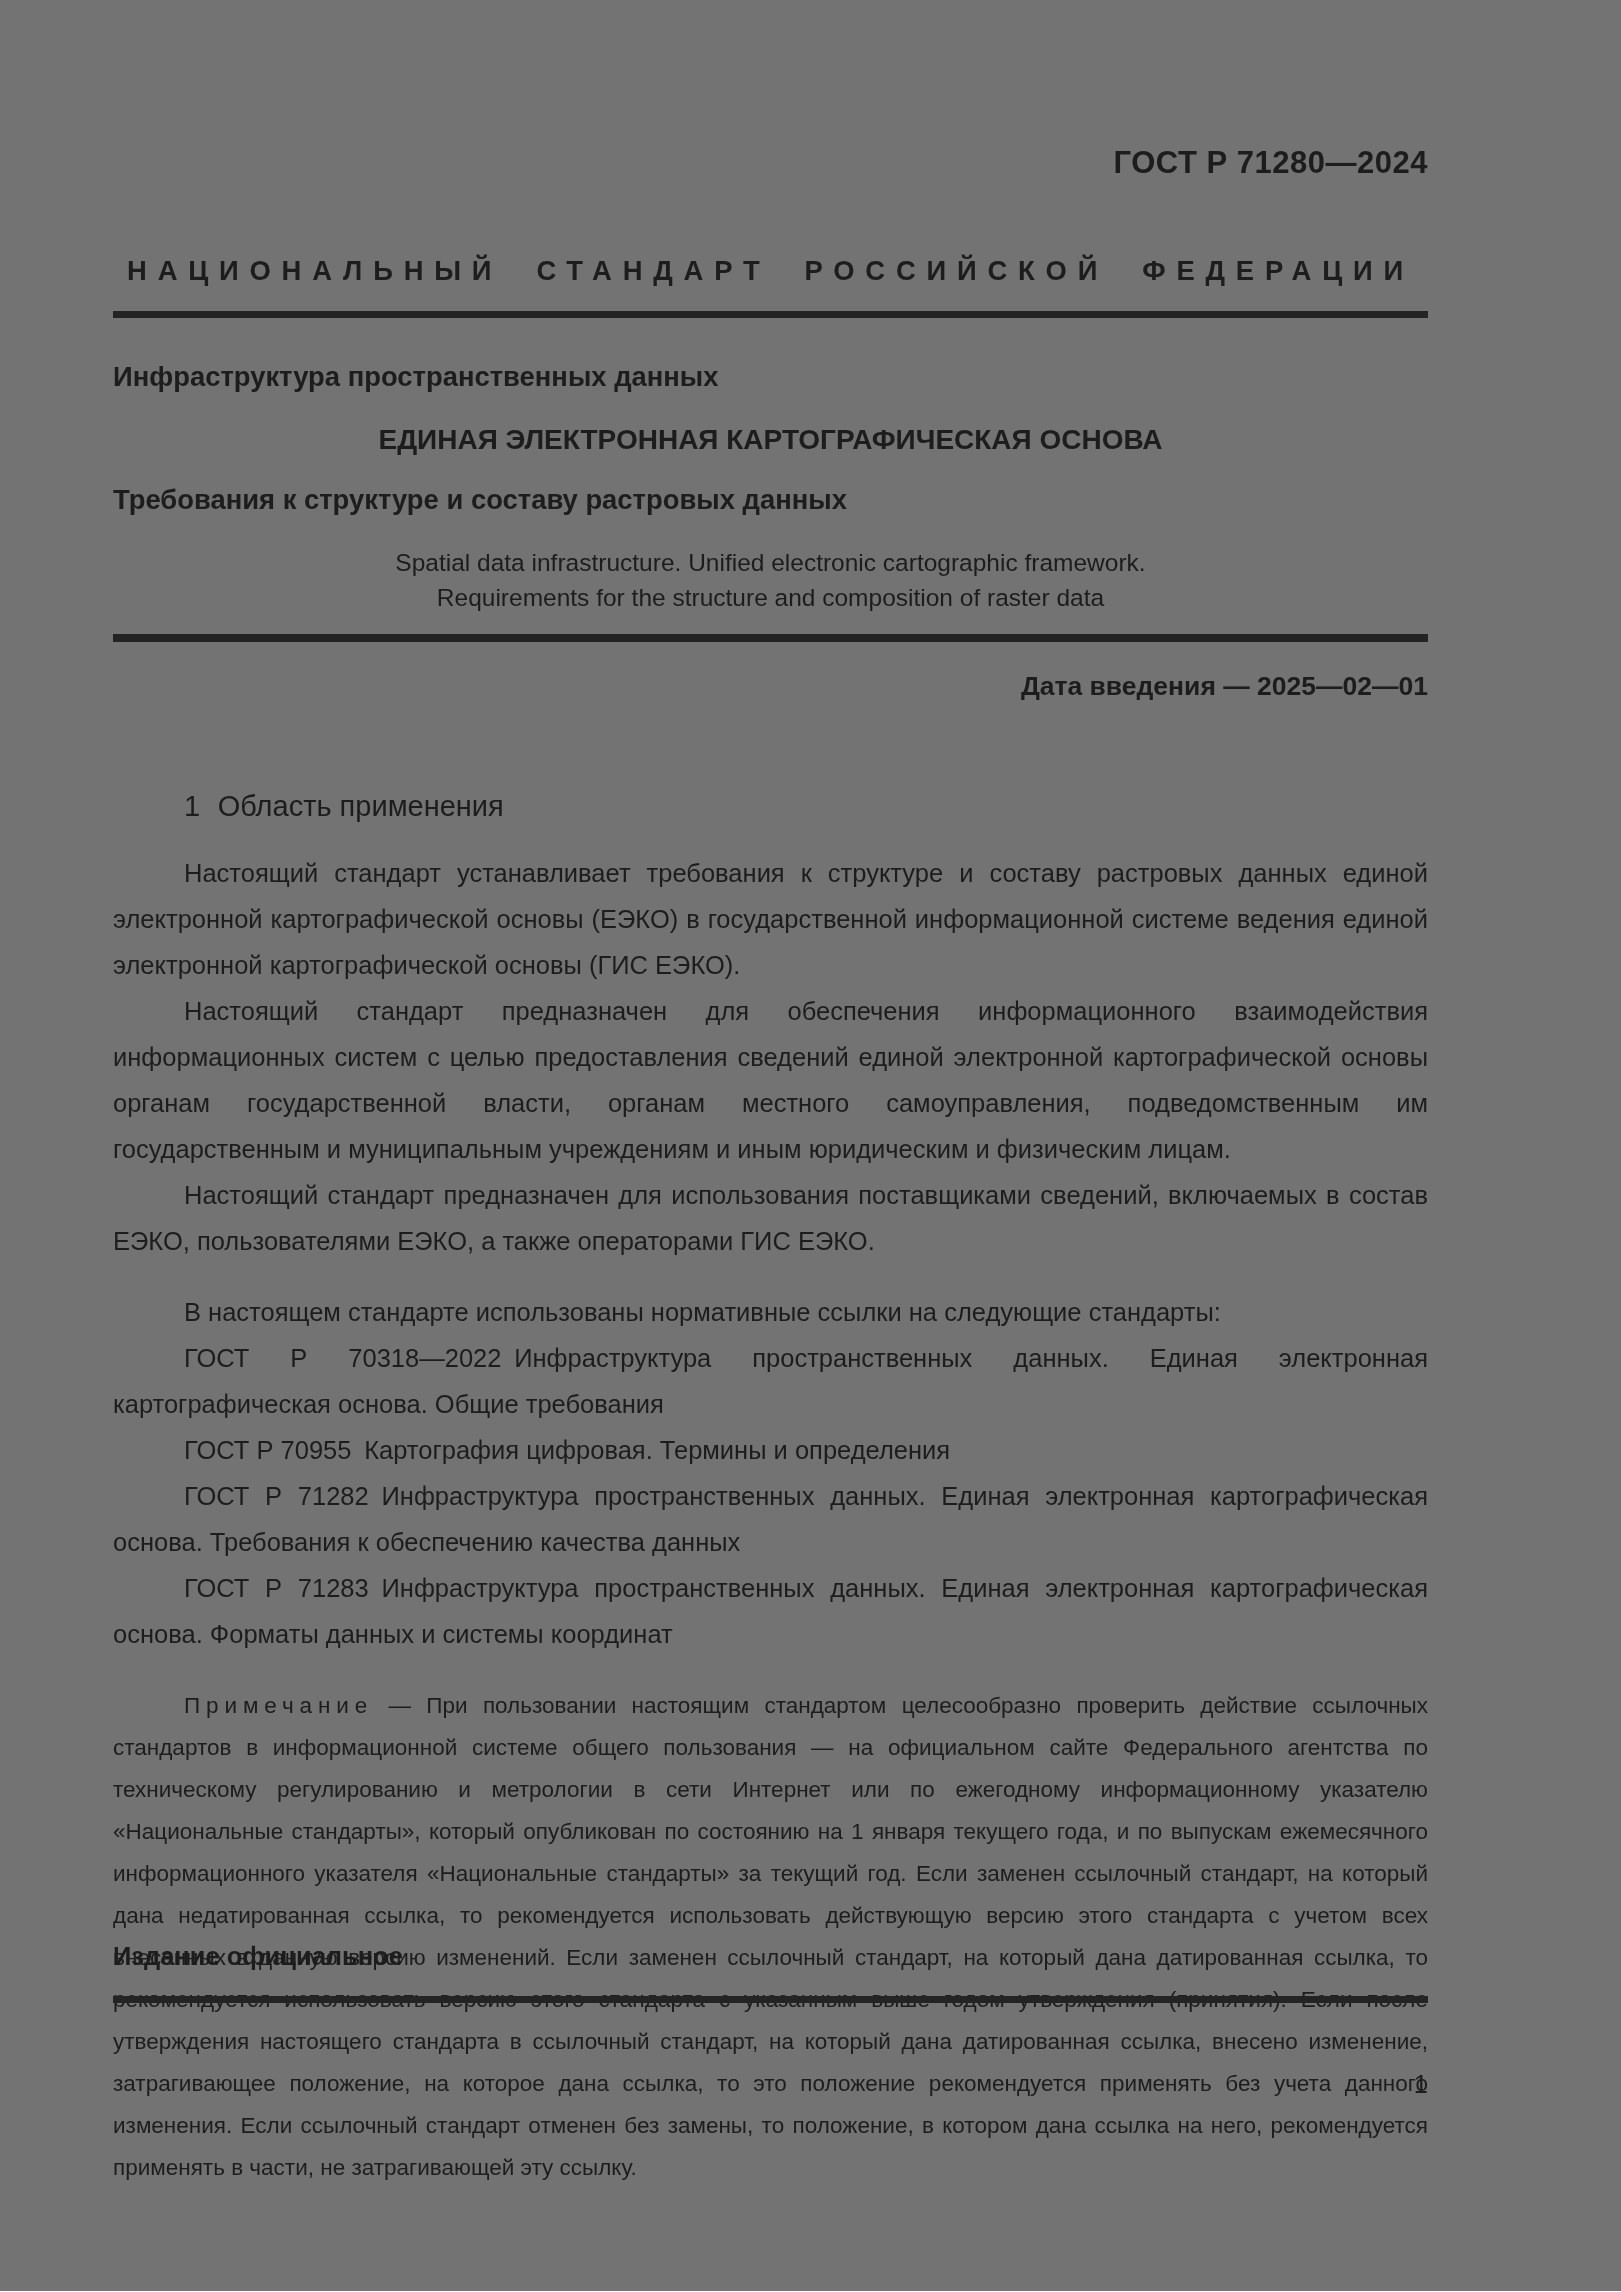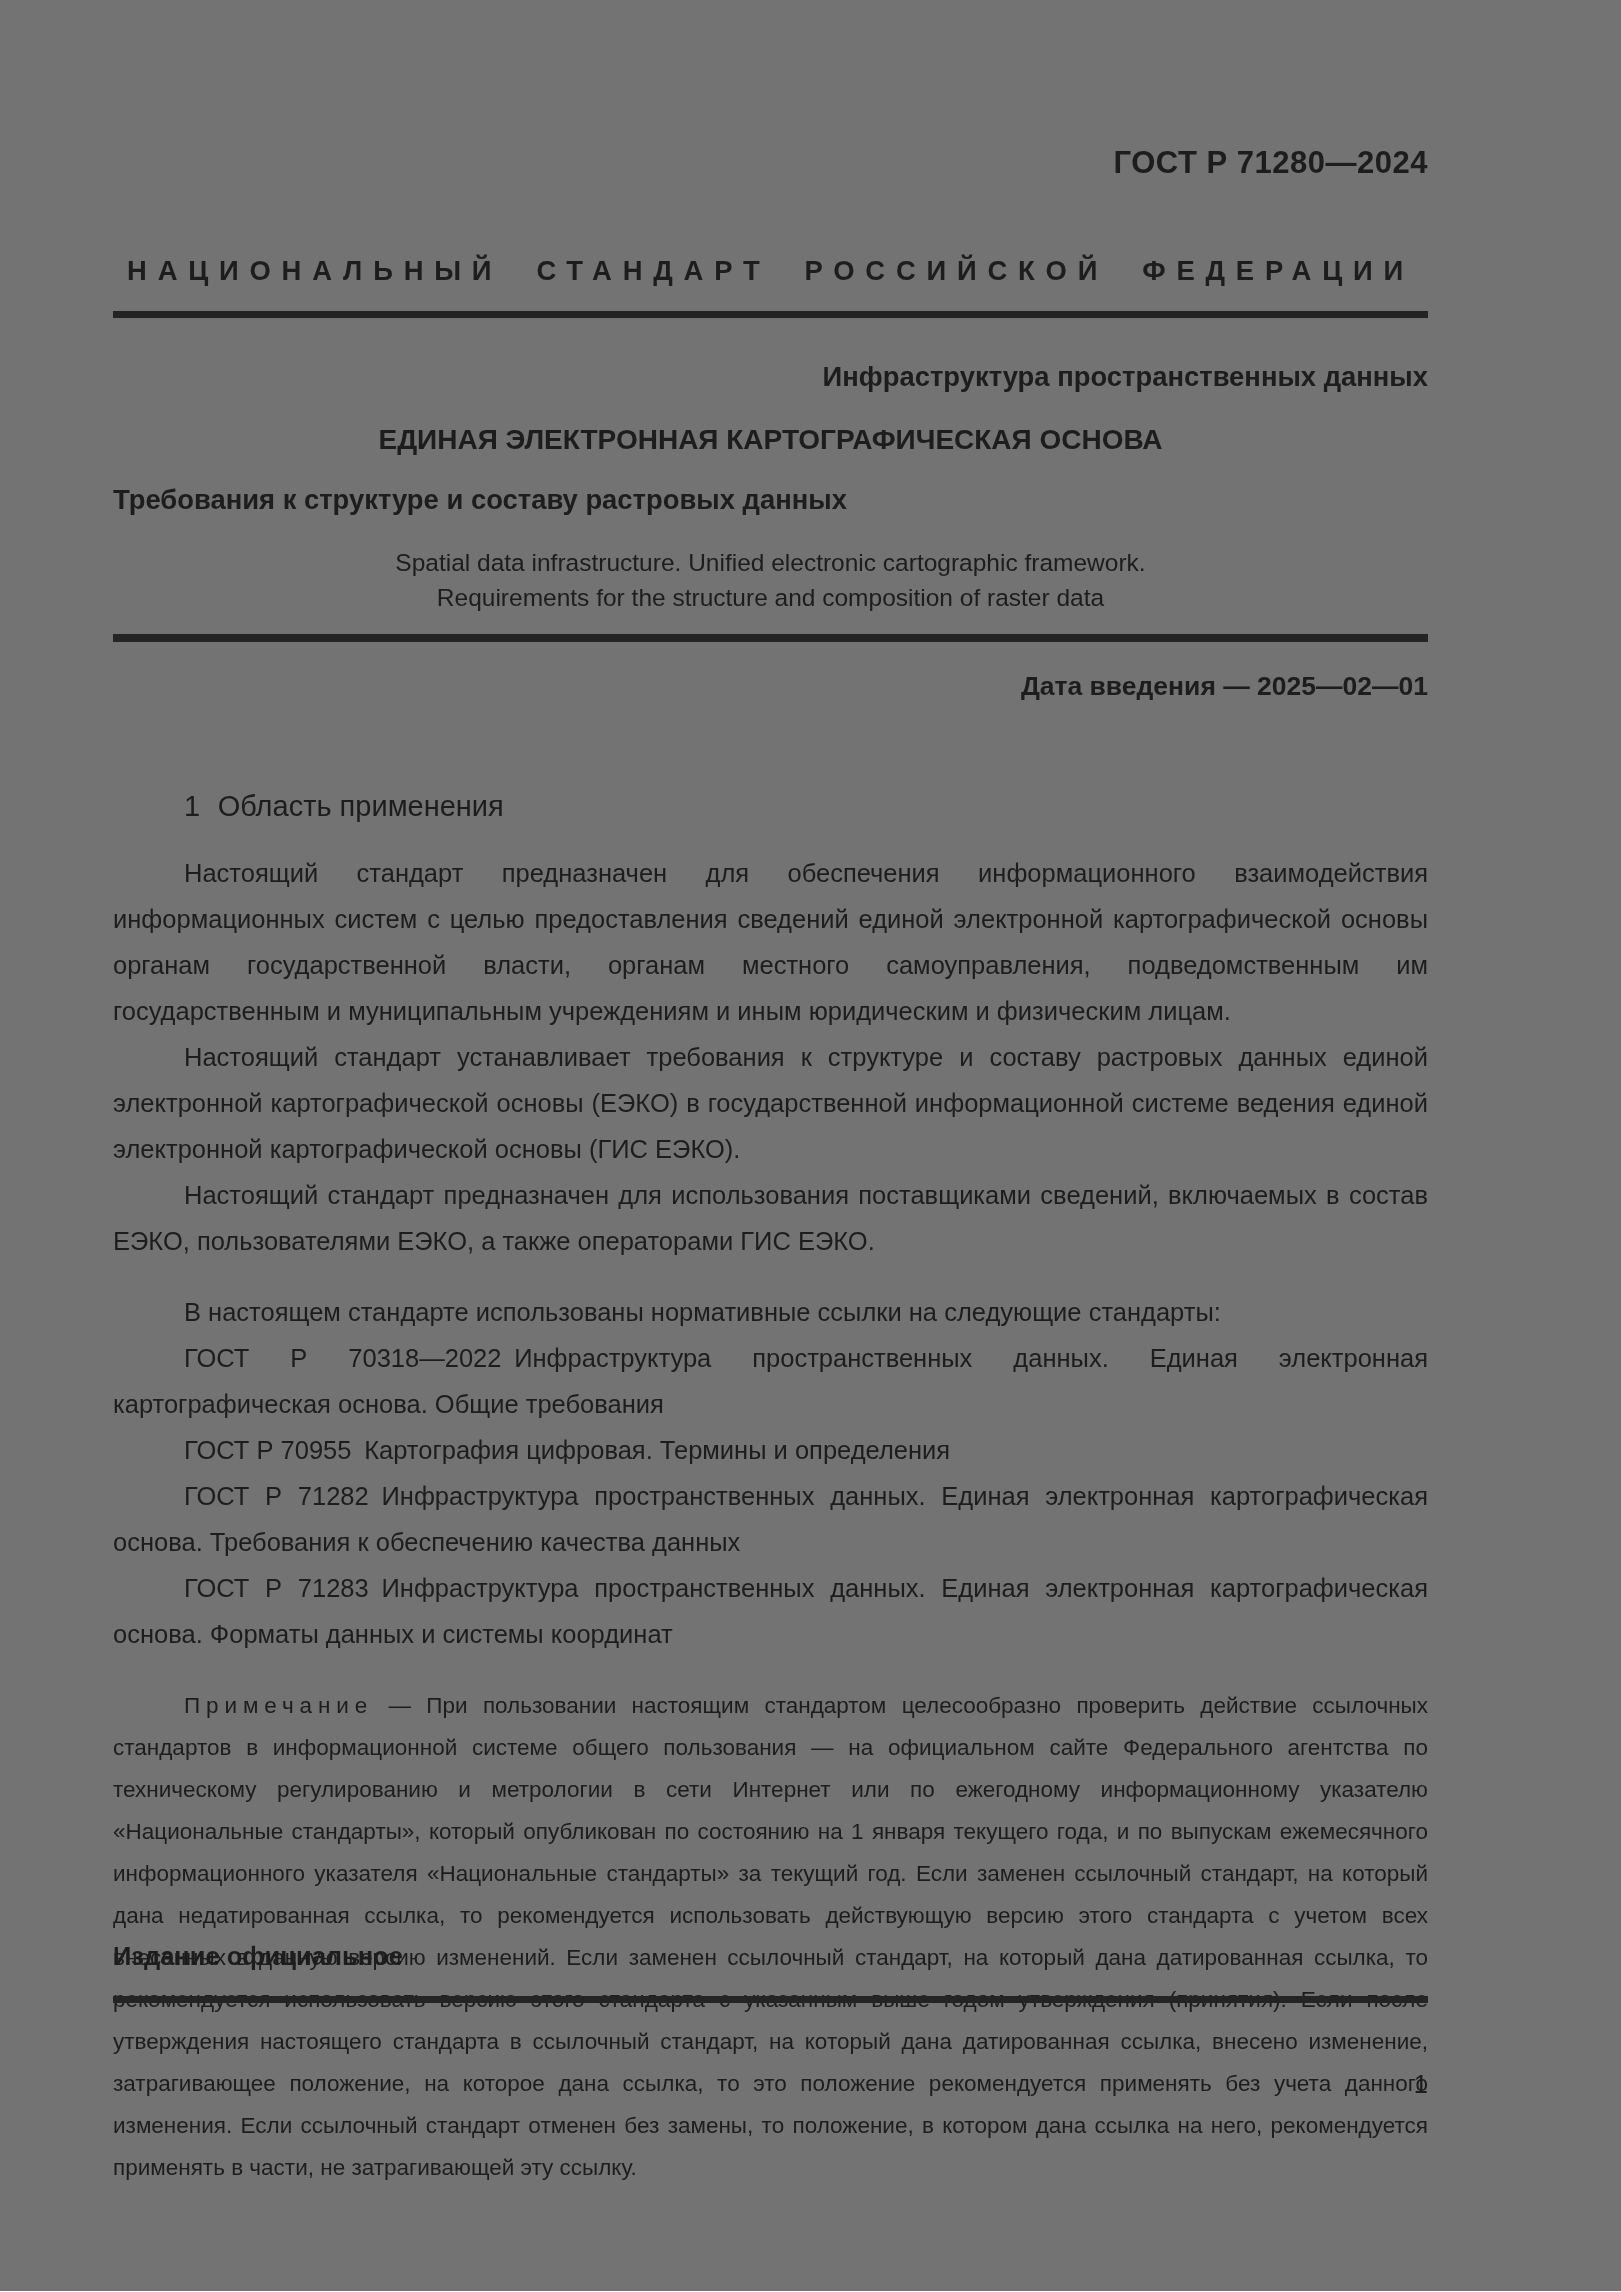--- a/index.html
+++ b/index.html
@@ -40,21 +40,21 @@
     border: 0;
     background: #242424;
     height: 7.8px;
     margin: 0;
     width: 100%;
   }
   .rule-top { margin-top: 24.5px; }
   .rule-mid { margin-top: 19.6px; }
   .title-subject {
     margin-top: 43px;
-    text-align: right;
+    text-align: left;
     font-size: 27.4px;
     font-weight: bold;
     line-height: 1.2;
   }
   .title-main {
     margin-top: 29px;
     text-align: center;
     font-size: 28px;
     font-weight: bold;
     line-height: 1.2;
@@ -148,22 +148,22 @@
       <div>Spatial data infrastructure. Unified electronic cartographic framework.</div>
       <div>Requirements for the structure and composition of raster data</div>
     </div>
 
     <div class="rule rule-mid"></div>
 
     <div class="effective-date">Дата введения — 2025—02—01</div>
 
     <h2 class="section-heading"><span class="h-num">1</span><span>Область применения</span></h2>
     <div class="section-body">
+      <p class="para">Настоящий стандарт устанавливает требования к структуре и составу растровых данных единой электронной картографической основы (ЕЭКО) в государственной информационной системе ведения единой электронной картографической основы (ГИС ЕЭКО).</p>
       <p class="para">Настоящий стандарт предназначен для обеспечения информационного взаимодействия информационных систем с целью предоставления сведений единой электронной картографической основы органам государственной власти, органам местного самоуправления, подведомственным им государственным и муниципальным учреждениям и иным юридическим и физическим лицам.</p>
-      <p class="para">Настоящий стандарт устанавливает требования к структуре и составу растровых данных единой электронной картографической основы (ЕЭКО) в государственной информационной системе ведения единой электронной картографической основы (ГИС ЕЭКО).</p>
       <p class="para">Настоящий стандарт предназначен для использования поставщиками сведений, включаемых в состав ЕЭКО, пользователями ЕЭКО, а также операторами ГИС ЕЭКО.</p>
     </div>
 
     <div class="section-body">
       <p class="para">В настоящем стандарте использованы нормативные ссылки на следующие стандарты:</p>
       <p class="para">ГОСТ Р 70318—2022 Инфраструктура пространственных данных. Единая электронная картографическая основа. Общие требования</p>
       <p class="para">ГОСТ Р 70955 Картография цифровая. Термины и определения</p>
       <p class="para">ГОСТ Р 71282 Инфраструктура пространственных данных. Единая электронная картографическая основа. Требования к обеспечению качества данных</p>
       <p class="para">ГОСТ Р 71283 Инфраструктура пространственных данных. Единая электронная картографическая основа. Форматы данных и системы координат</p>
       <p class="note"><span class="note-label">Примечание</span> <span>— При пользовании настоящим стандартом целесообразно проверить действие ссылочных стандартов в информационной системе общего пользования — на официальном сайте Федерального агентства по техническому регулированию и метрологии в сети Интернет или по ежегодному информационному указателю «Национальные стандарты», который опубликован по состоянию на 1 января текущего года, и по выпускам ежемесячного информационного указателя «Национальные стандарты» за текущий год. Если заменен ссылочный стандарт, на который дана недатированная ссылка, то рекомендуется использовать действующую версию этого стандарта с учетом всех внесенных в данную версию изменений. Если заменен ссылочный стандарт, на который дана датированная ссылка, то рекомендуется использовать версию этого стандарта с указанным выше годом утверждения (принятия). Если после утверждения настоящего стандарта в ссылочный стандарт, на который дана датированная ссылка, внесено изменение, затрагивающее положение, на которое дана ссылка, то это положение рекомендуется применять без учета данного изменения. Если ссылочный стандарт отменен без замены, то положение, в котором дана ссылка на него, рекомендуется применять в части, не затрагивающей эту ссылку.</span></p>

